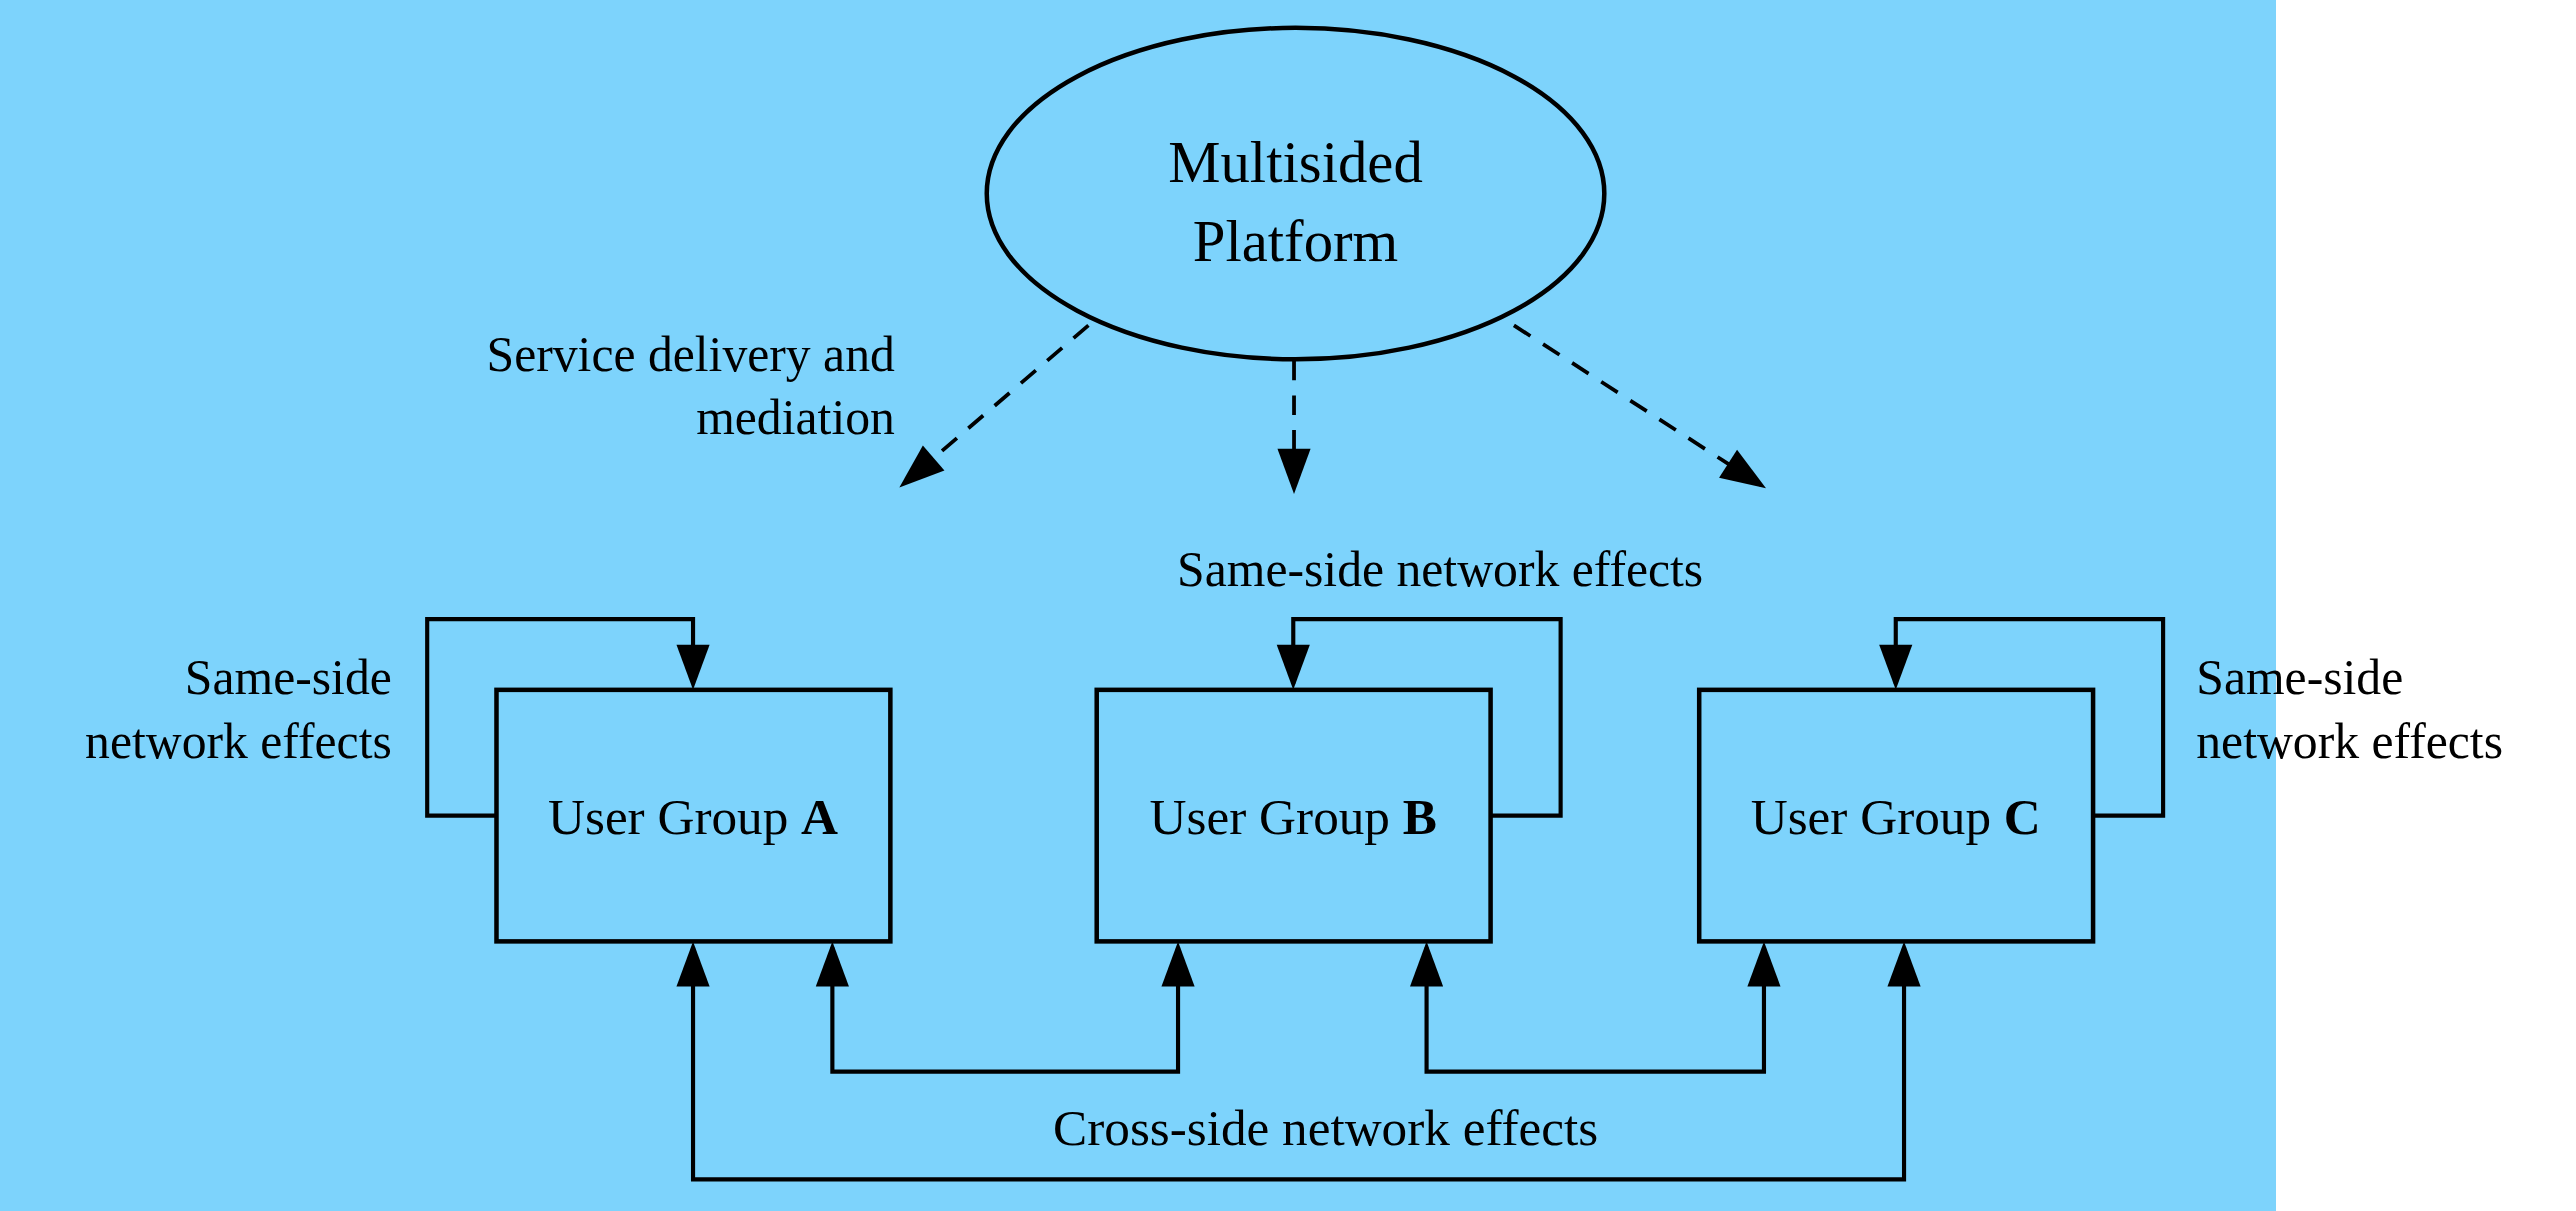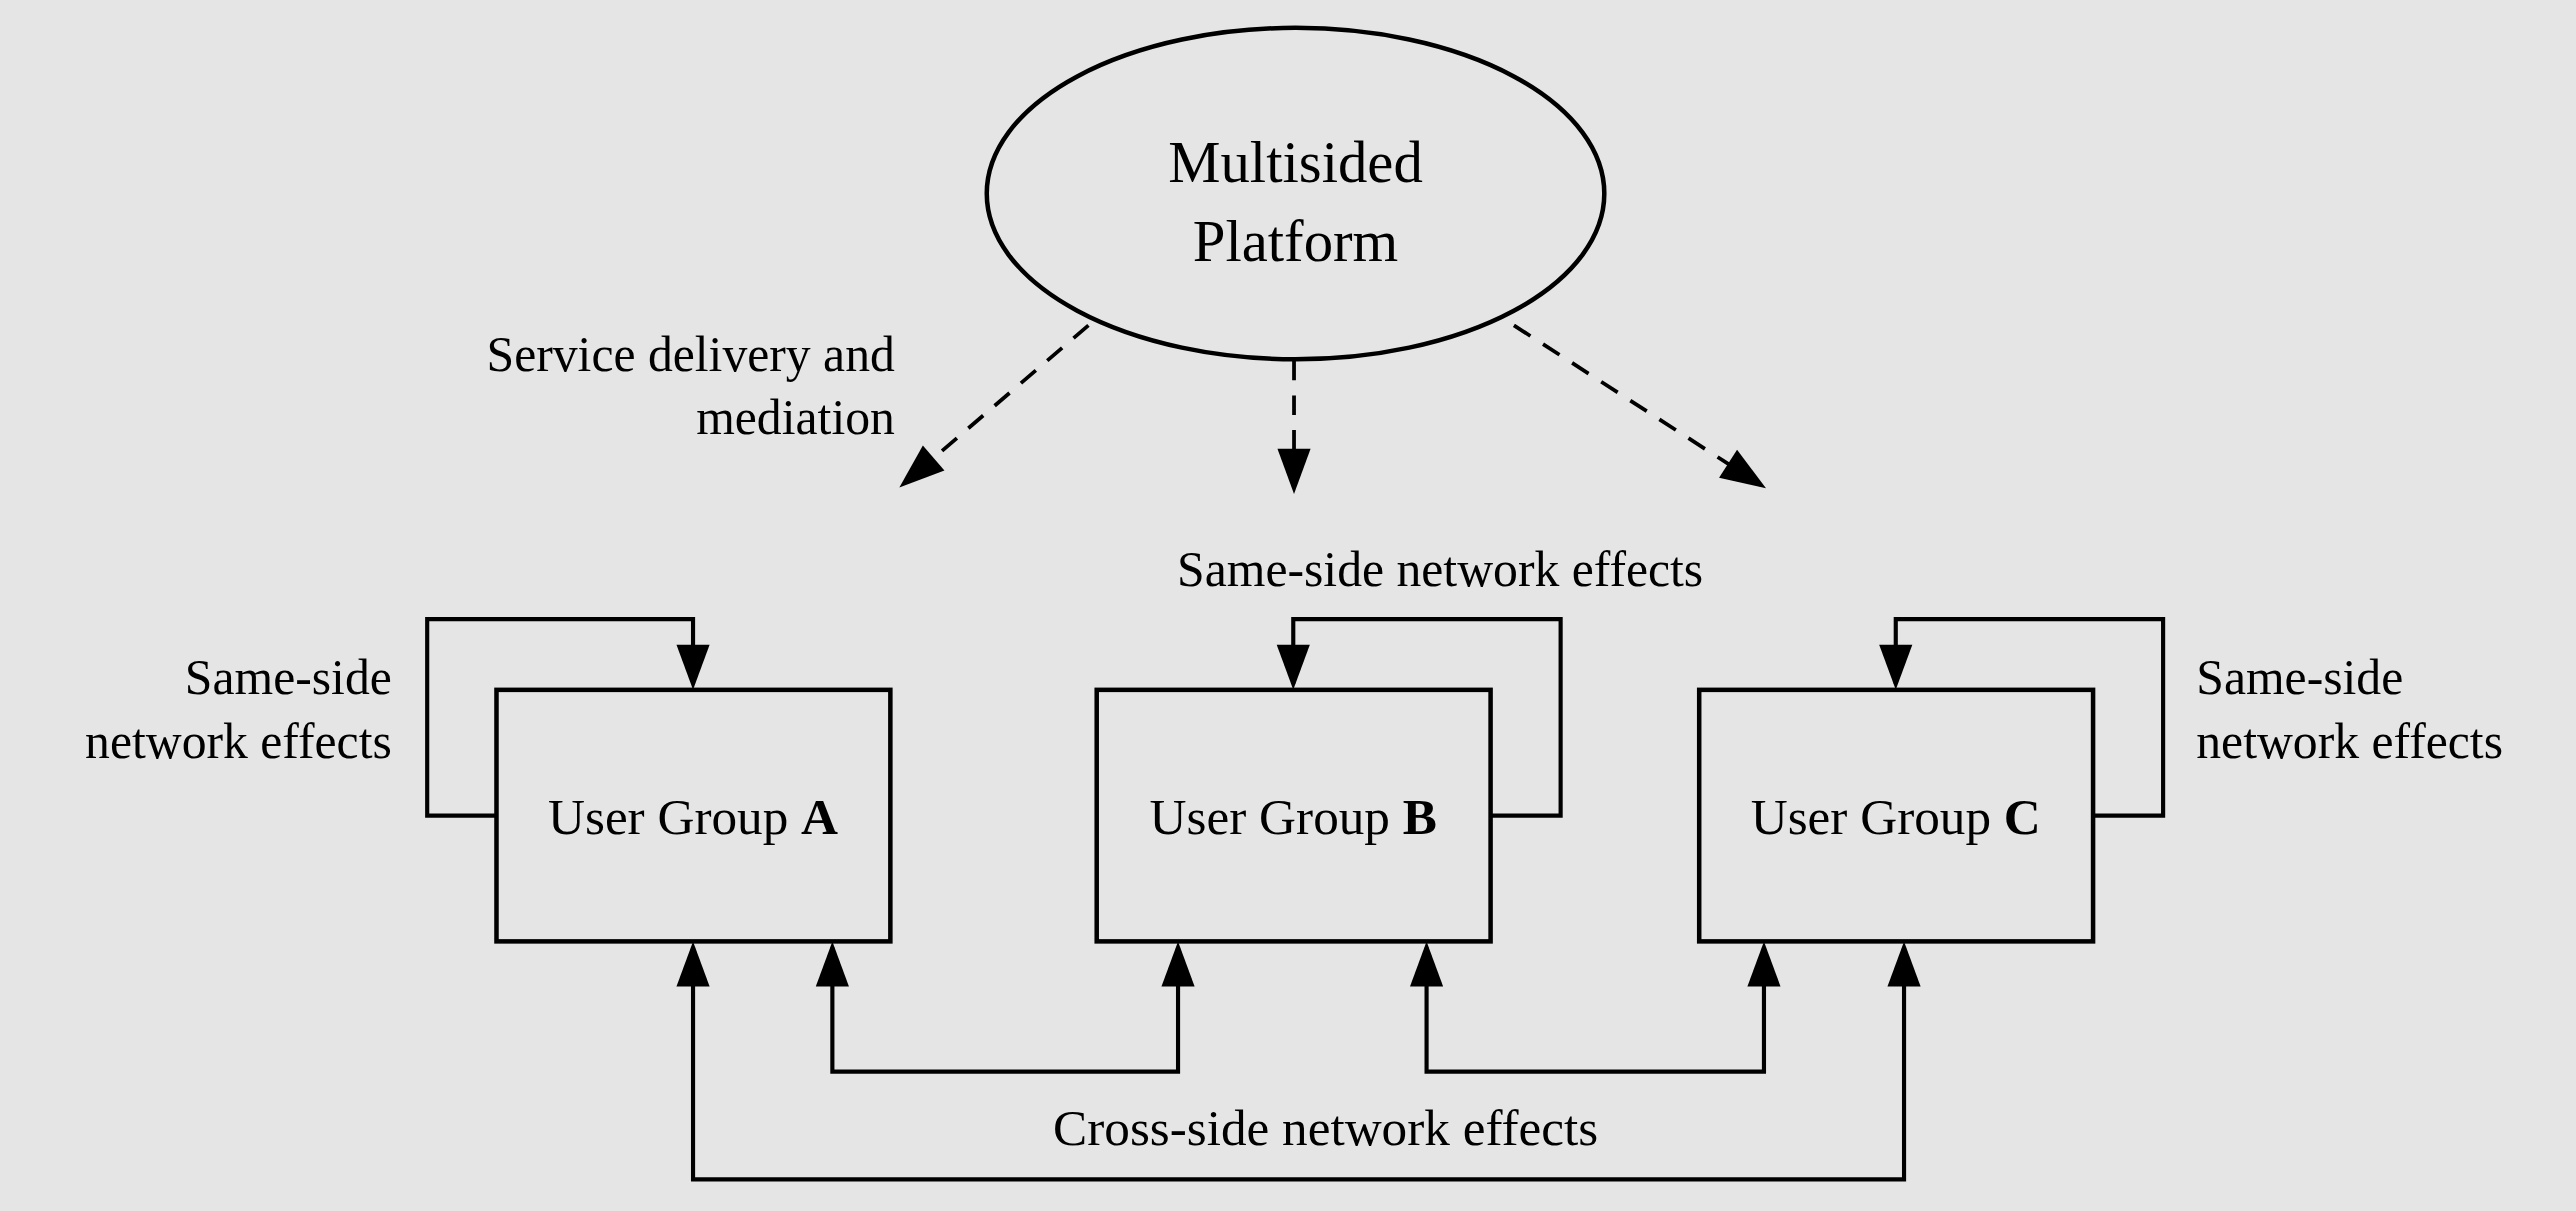--- a/index.html
+++ b/index.html
@@ -1,23 +1,23 @@
 <!DOCTYPE html>
 <html style="font-size:12px"><head>
 <meta charset="utf-8">
 <style>
   html, body {
     margin: 0;
     padding: 0;
     background: #ffffff;
   }
   .diagram-wrap {
-    width: 2576px;
+    width: 2276px;
     height: 1211px;
-    background: #e5e5e5;
+    background: #7dd3fc;
     position: relative;
   }
   svg {
     display: block;
     width: 2576px;
     height: 1211px;
   }
   text {
     font-family: "Liberation Serif", "DejaVu Serif", serif;
     fill: #000000;

